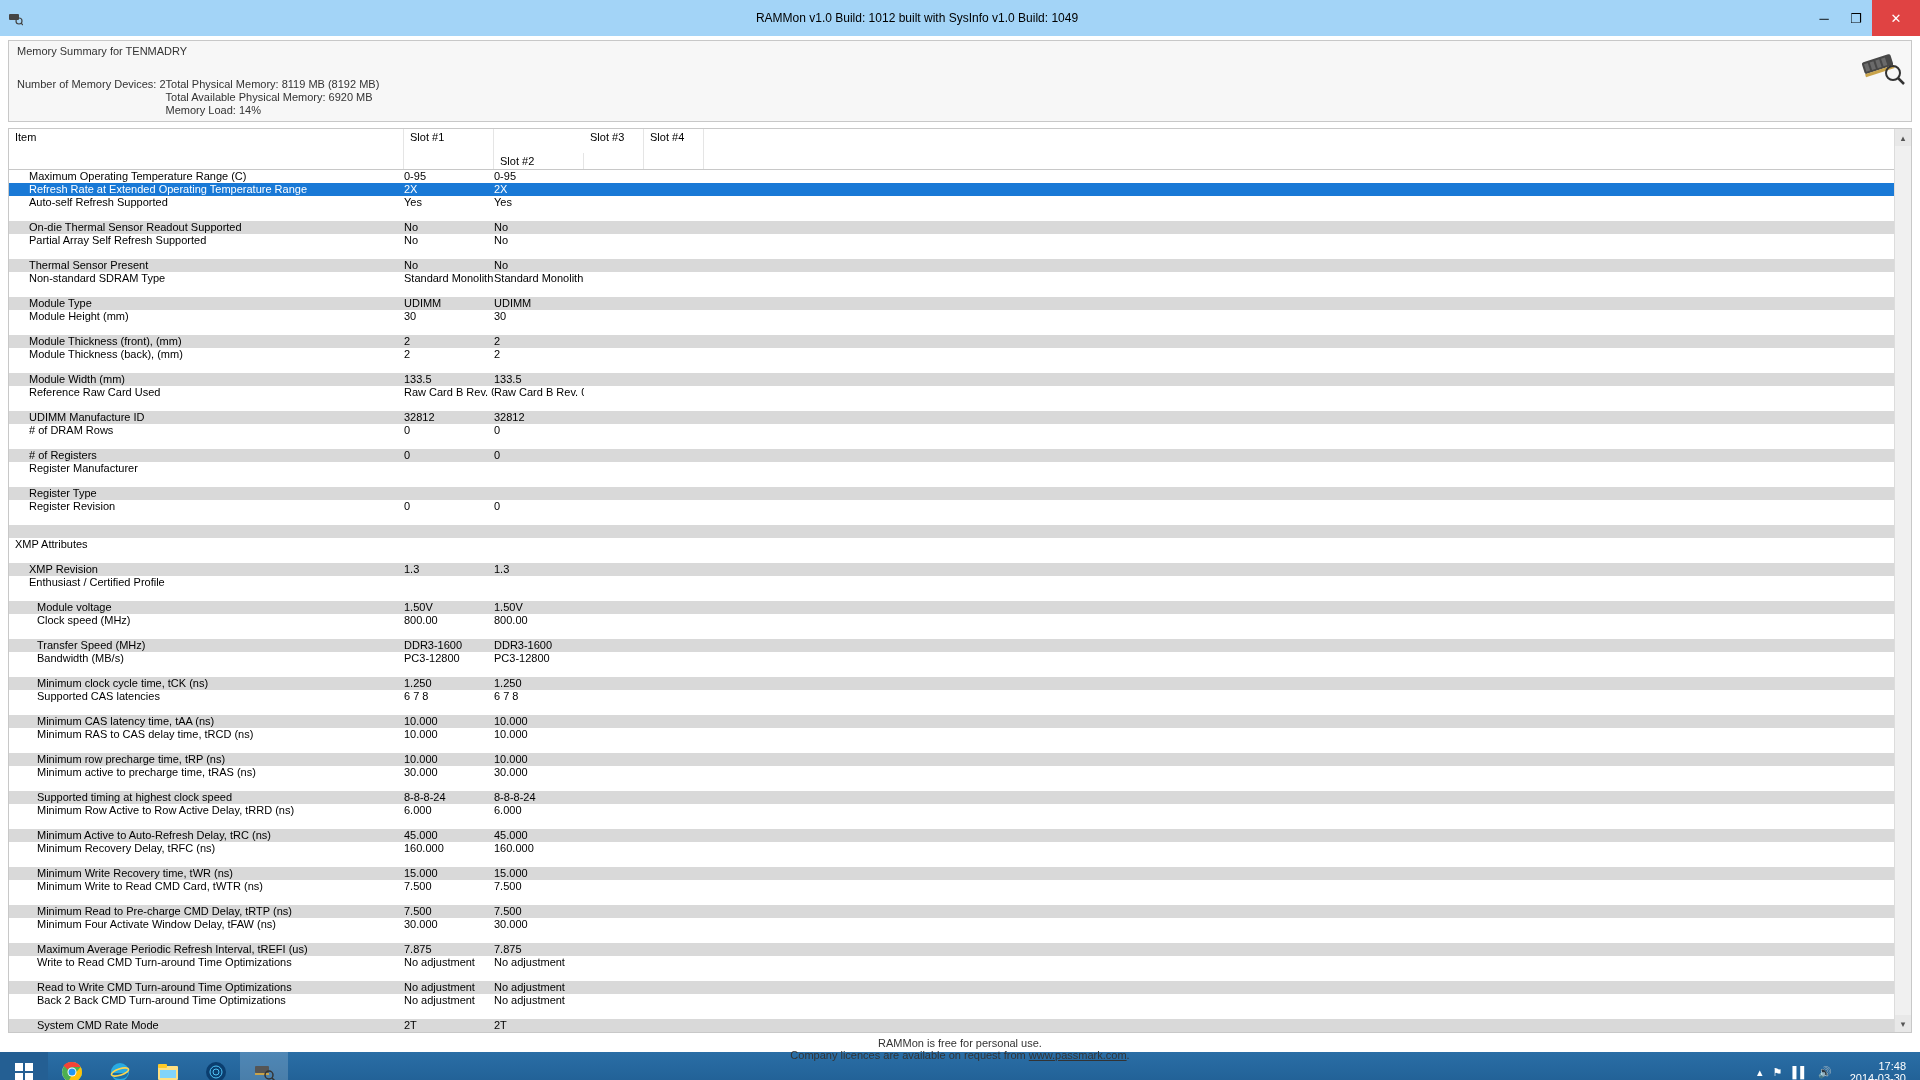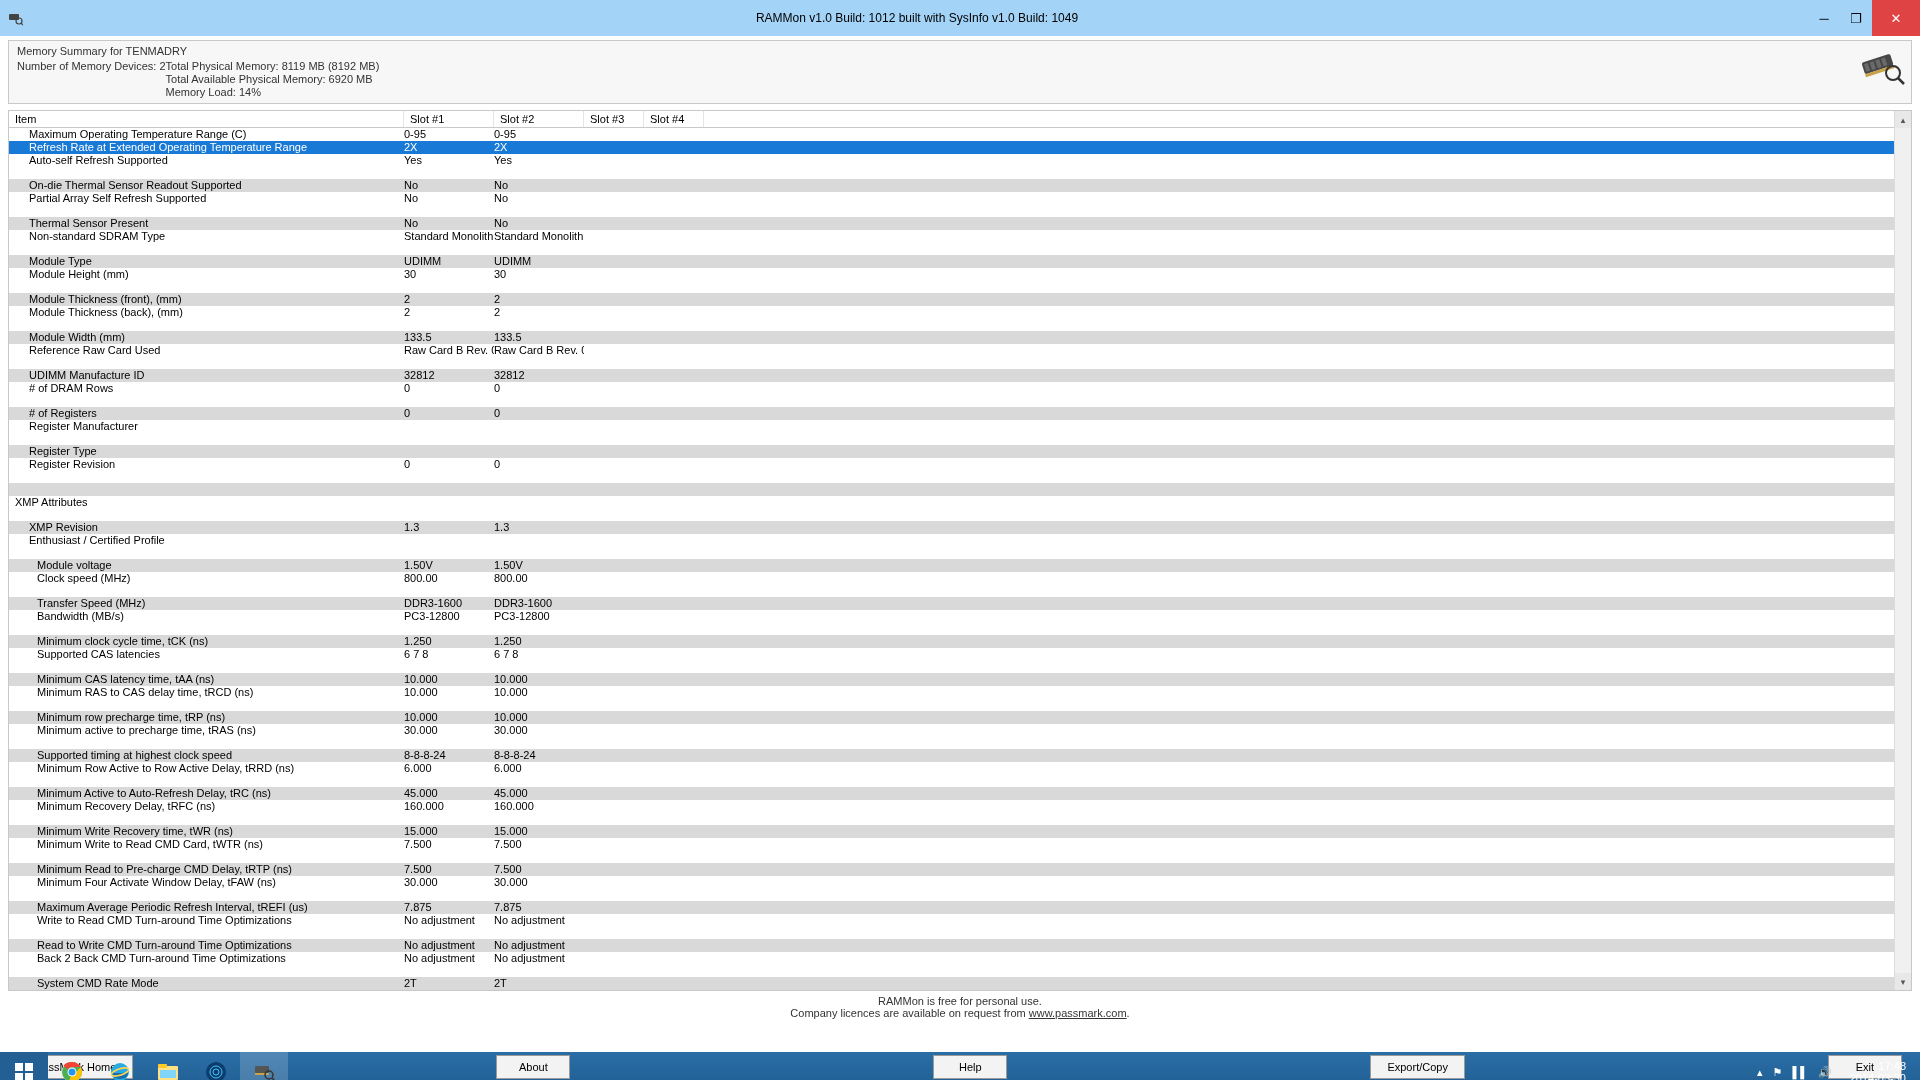--- a/index.html
+++ b/index.html
@@ -8,32 +8,32 @@
   .titlebar { height: 36px; background: #a3d4f7; display: flex; align-items: center; }
   .titlebar .app-icon { width: 22px; height: 22px; margin-left: 4px; display: flex; align-items: center; justify-content: center; }
   .titlebar .title { flex: 1; text-align: center; color: #000; font-size: 12px; }
   .titlebar .win-btns { display: flex; height: 100%; }
   .titlebar .win-btn { width: 32px; display: flex; align-items: center; justify-content: center; color: #000; font-size: 13px; }
   .titlebar .win-btn.close { background: #e04343; color: #fff; width: 48px; }
   
   .app { height: calc(100% - 24px - 40px); display: flex; flex-direction: column; padding: 4px 8px 0 8px; }
   .summary-bar { border: 1px solid #c8c8c8; background: #f7f7f7; padding: 4px 8px; display: flex; position: relative; }
   .summary-left { display: flex; flex-direction: column; gap: 1px; }
-  .summary-title { color: #333; margin-bottom: 2px; }
+  .summary-title { color: #333; margin-bottom: 20px; }
   .summary-lines { display: flex; }
   .summary-col { display: flex; flex-direction: column; color: #333; line-height: 13px; }
   .summary-icon { position: absolute; right: 6px; top: 4px; }
   
   .table-wrap { border: 1px solid #c8c8c8; margin-top: 6px; flex: 1; display: flex; }
   .table-inner { flex: 1; overflow: hidden; position: relative; }
   .thead { display: flex; border-bottom: 1px solid #c8c8c8; background: #fff; }
   .th { padding: 2px 6px; color: #000; border-right: 1px solid #e5e5e5; }
   .th.c0 { width: 395px; }
   .th.c1 { width: 90px; }
-  .th.c2 { width: 90px; }
+  .th.c2 { width: 90px; margin-top: 24px; }
   .th.c3 { width: 60px; }
   .th.c4 { width: 60px; }
   .tbody { }
   .row { display: flex; height: 13px; line-height: 13px; }
   .row.even { background: #fff; }
   .row.odd { background: #d9d9d9; margin-top: 12px; }
   .row.selected { background: #1979d6; color: #fff; }
   .cell { overflow: hidden; white-space: nowrap; }
   .cell.c0 { width: 395px; padding-left: 6px; }
   .cell.c0 .ind1 { padding-left: 14px; display: inline-block; }

